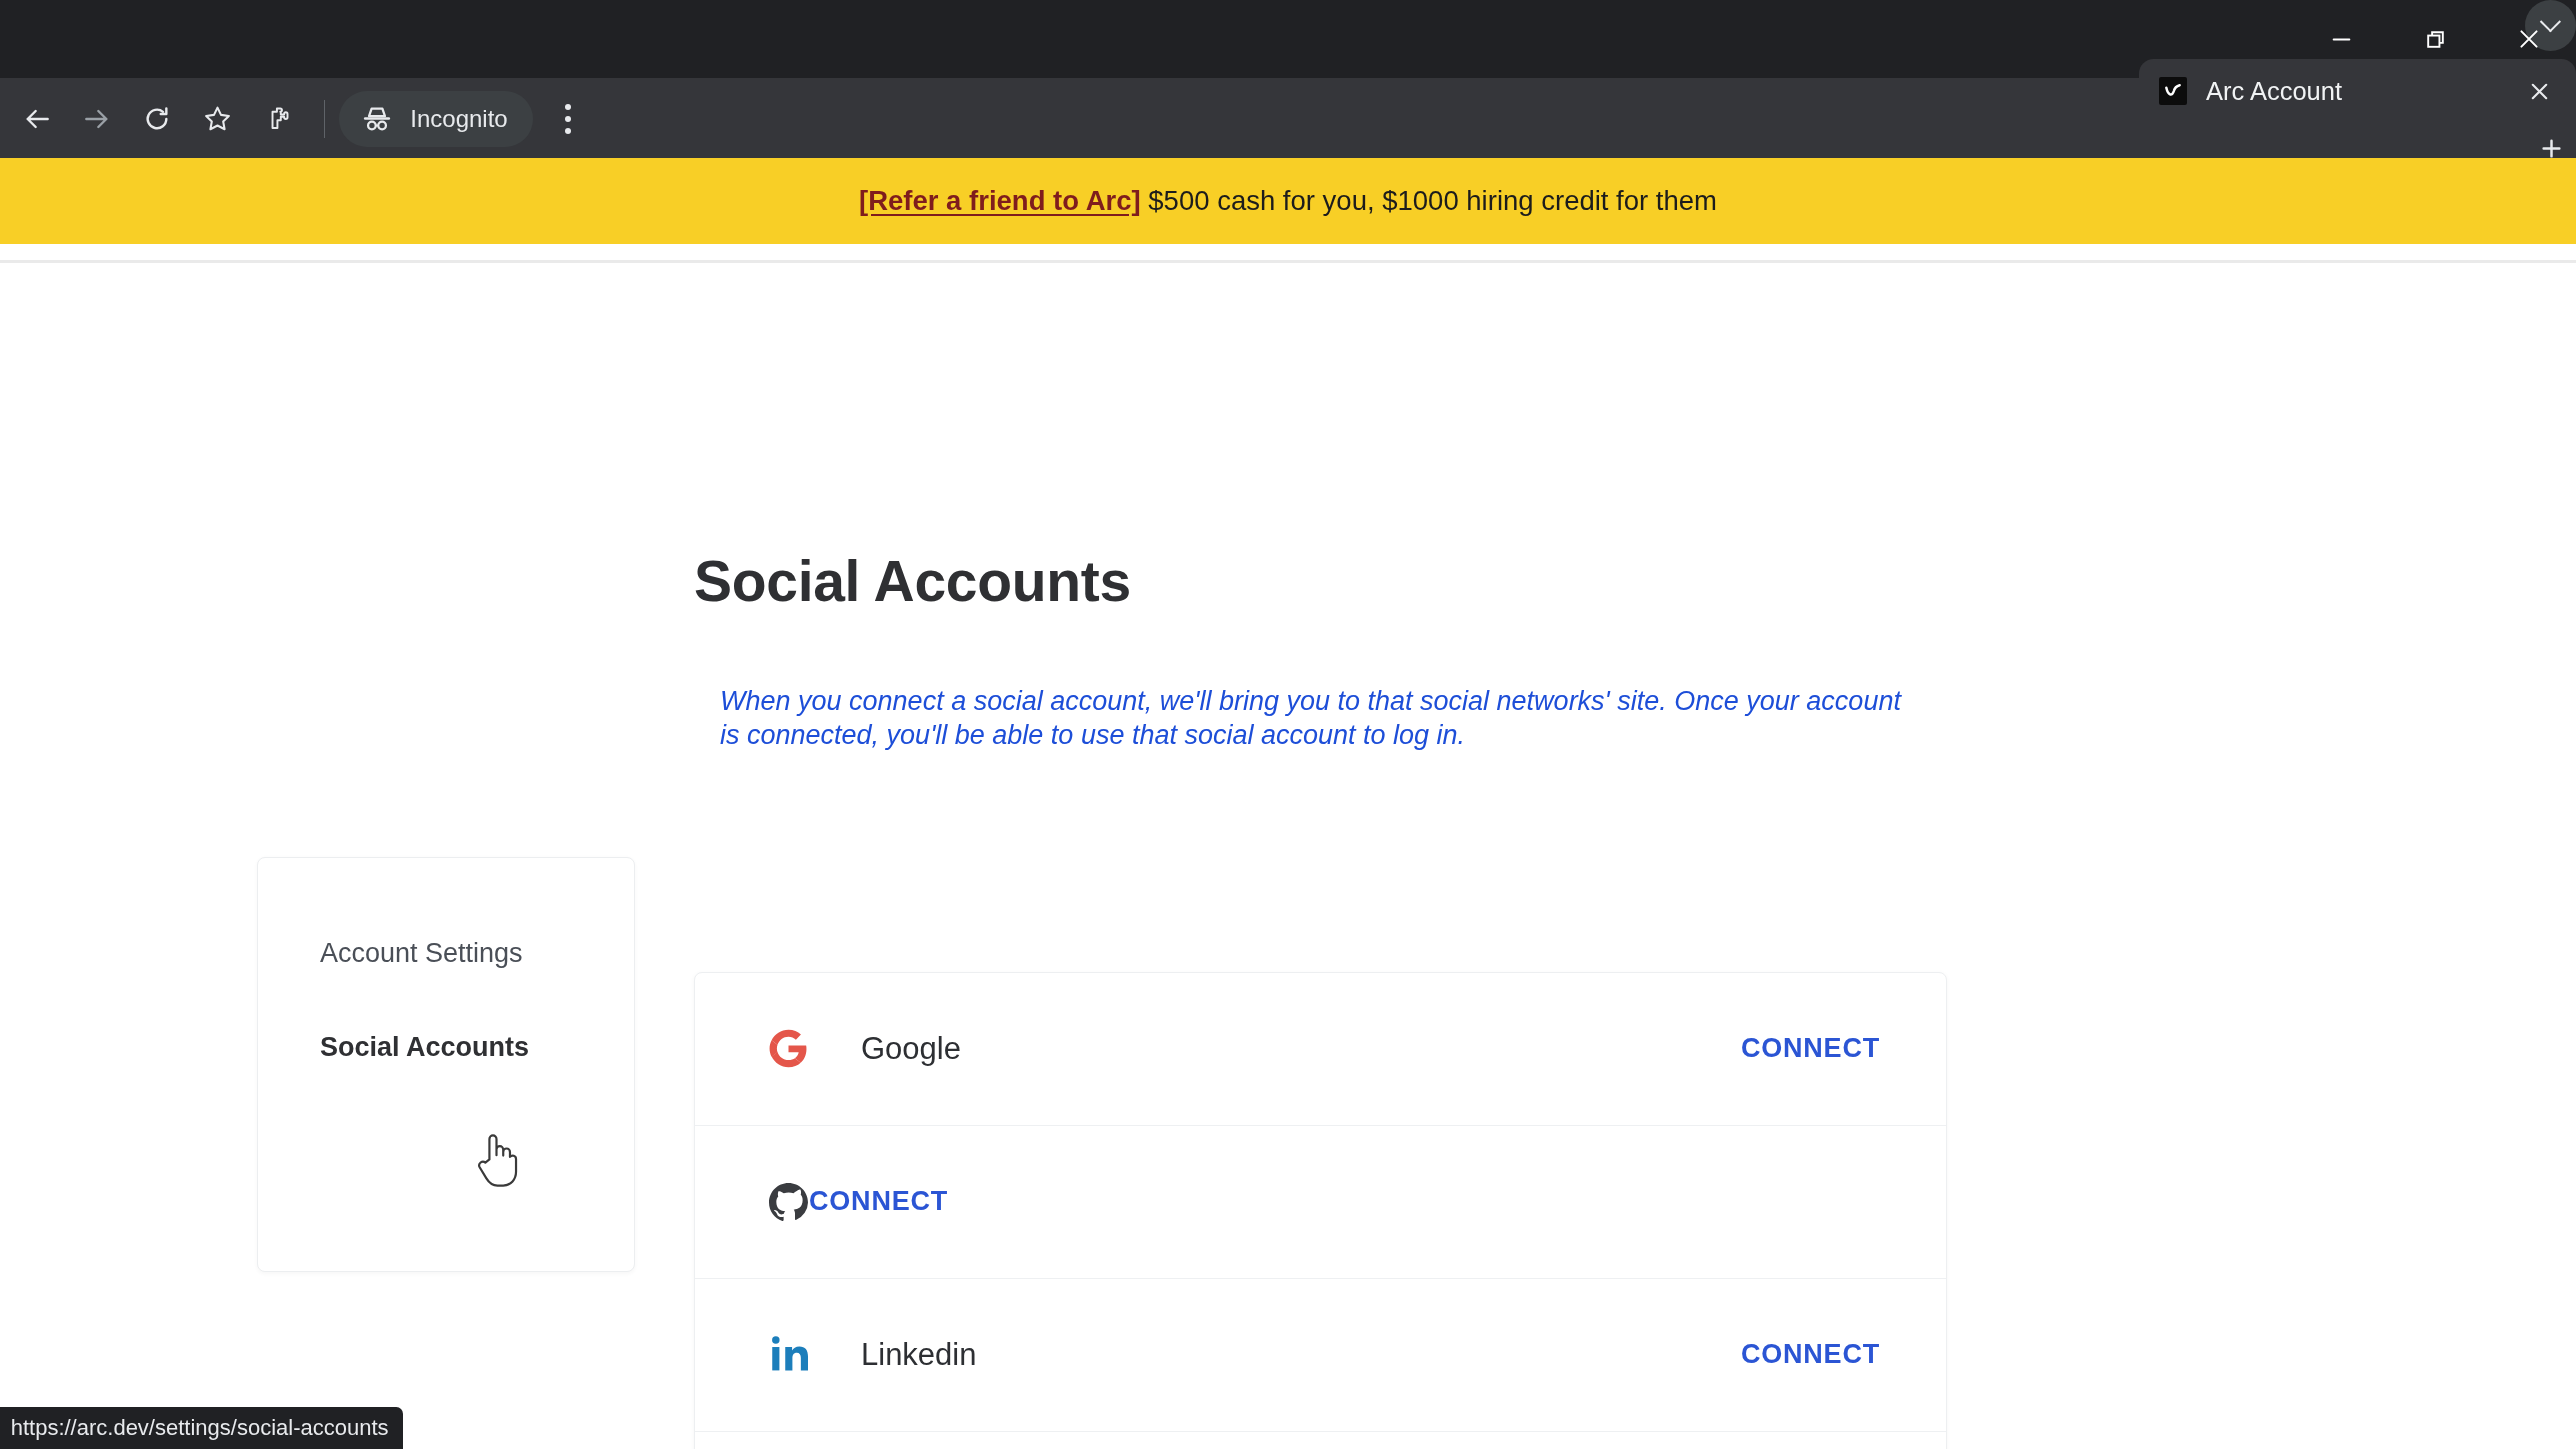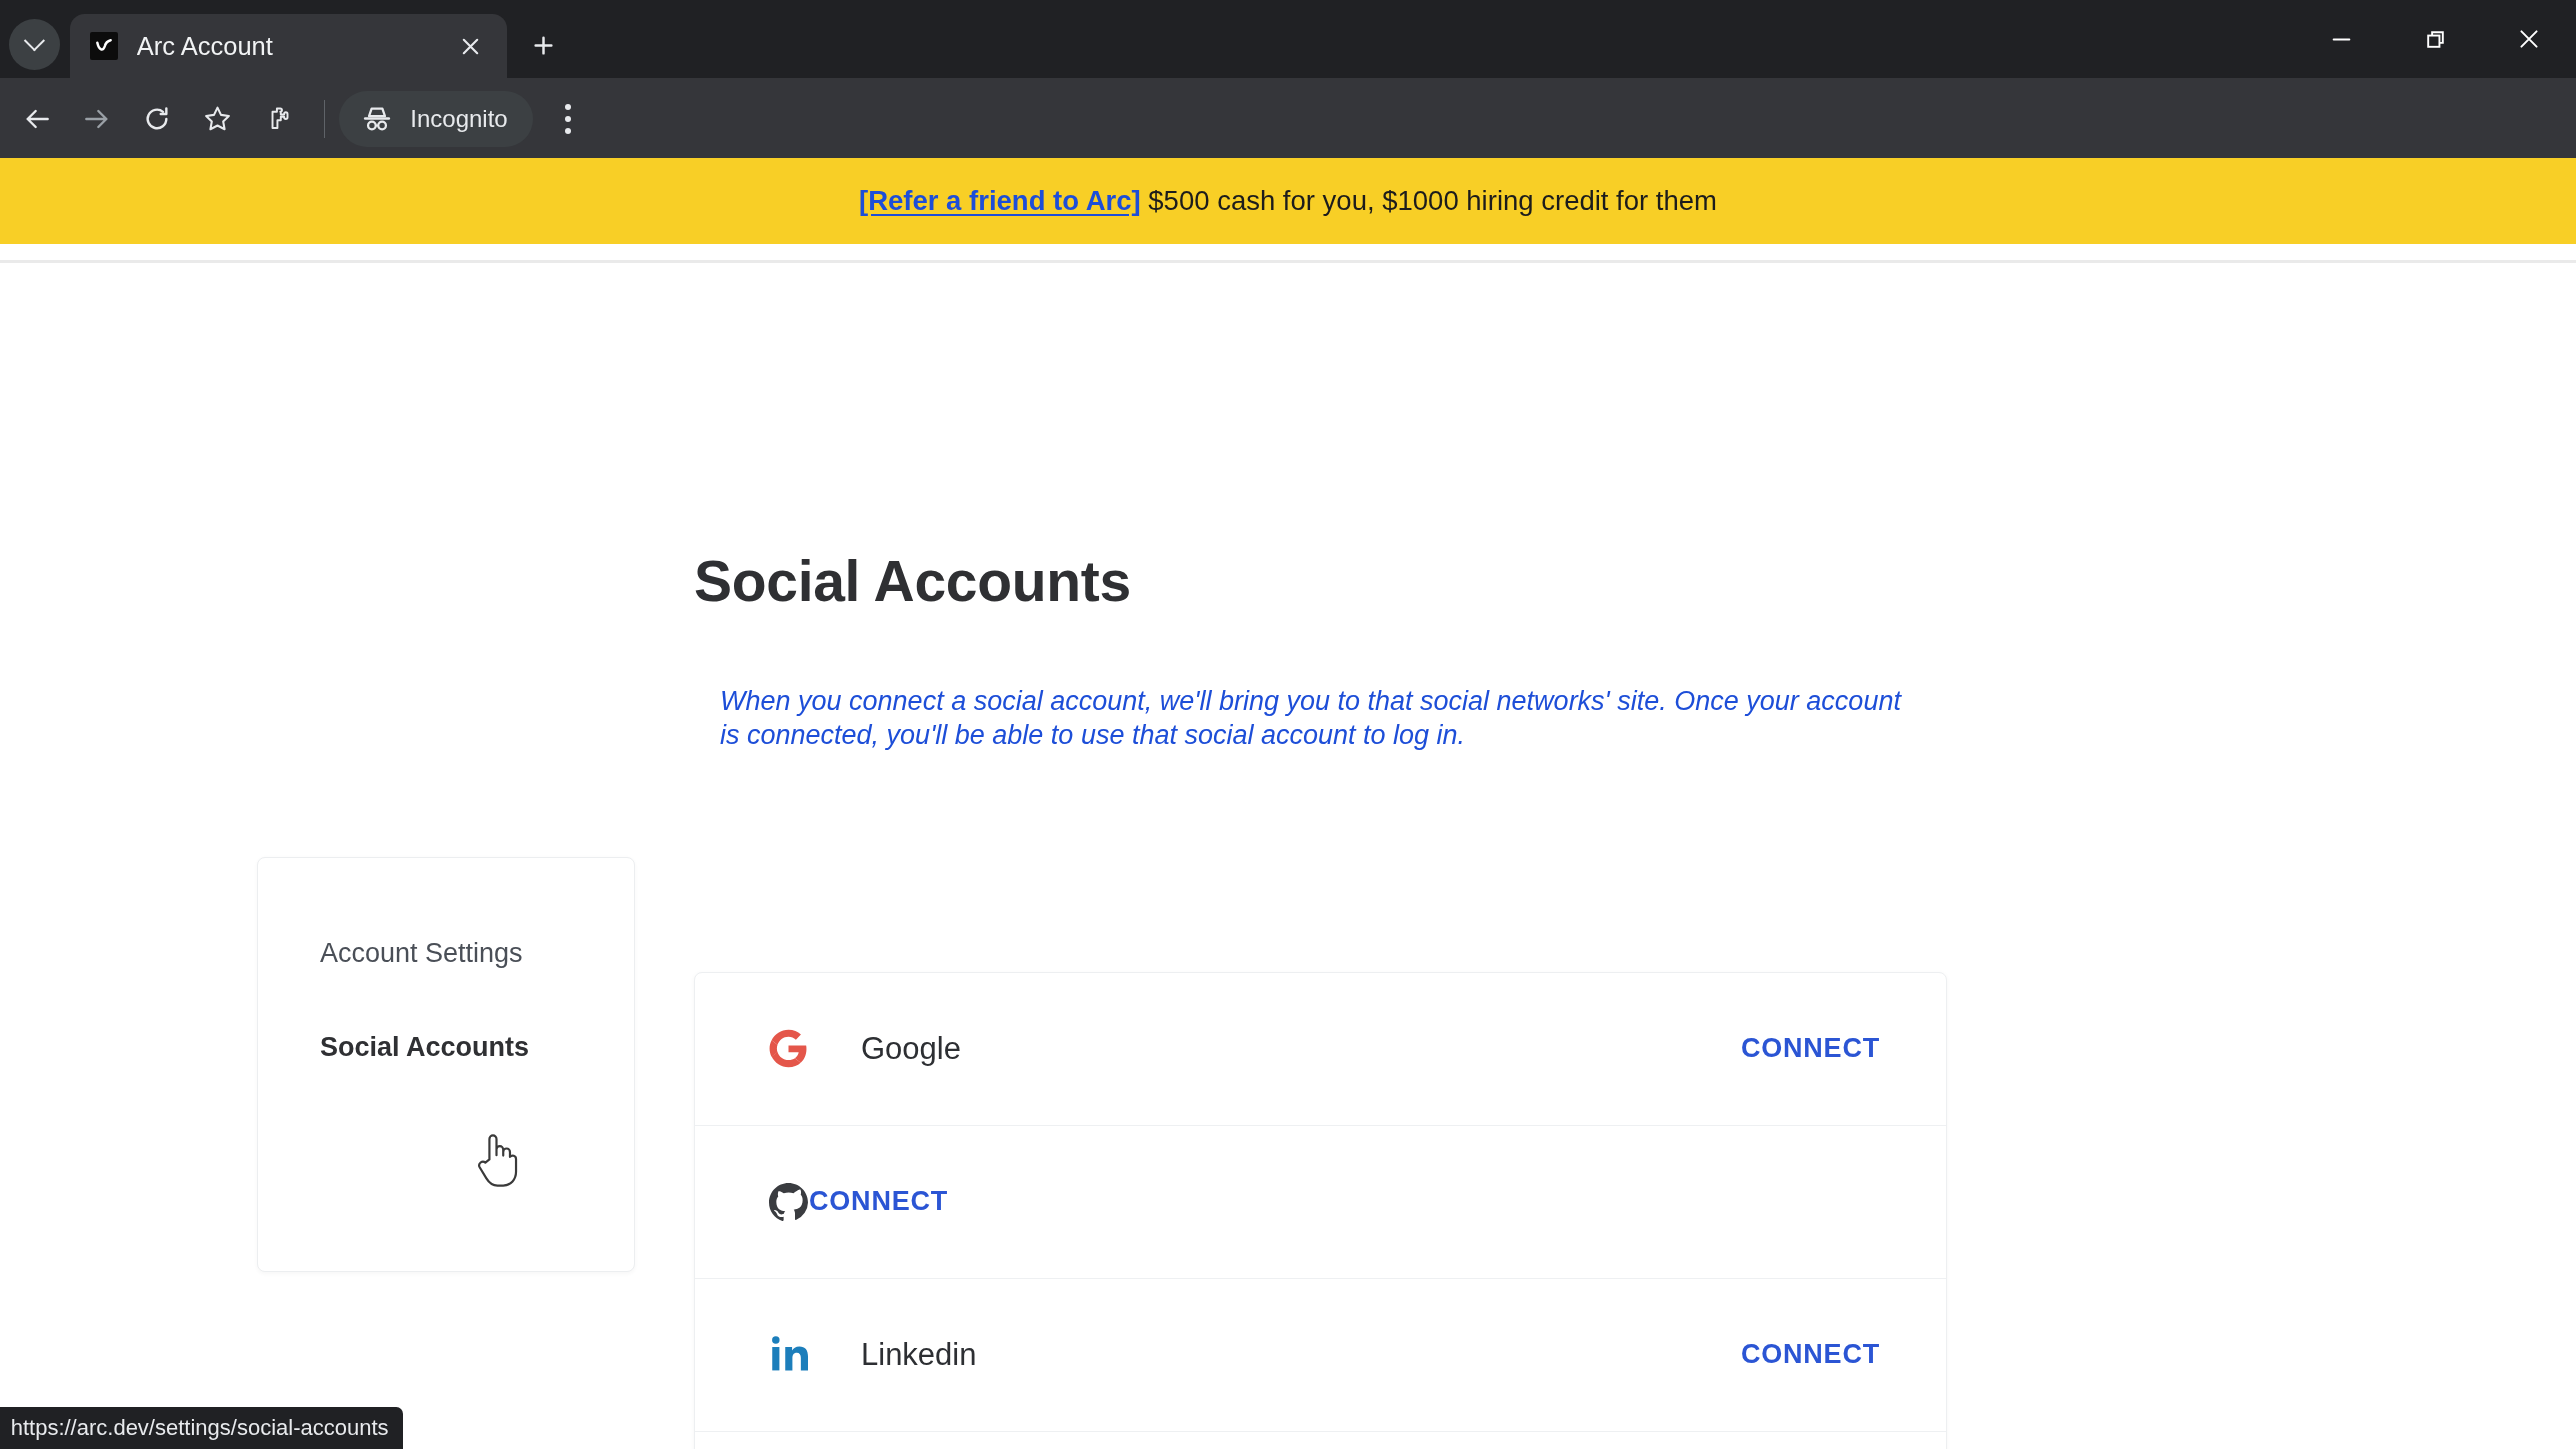--- a/index.html
+++ b/index.html
@@ -13,20 +13,21 @@
 
   
   .browser { width: 2576px; height: 1449px; position: relative; background: #fff; }
 
   .tabstrip {
     height: 78px;
     background: #202124;
     display: flex;
     align-items: flex-end;
     position: relative;
+    flex-direction: column;
   }
   .tab-list-btn {
     width: 51px; height: 51px;
     margin: 0 0 8px 9.4px;
     border-radius: 25.5px;
     background: #3c4043;
     display: flex; align-items: center; justify-content: center;
     flex: 0 0 auto;
     cursor: pointer;
   }
@@ -194,21 +195,21 @@
   }
   .banner-text {
     font-size: 27.5px;
     color: #1c1c1c;
     white-space: nowrap;
   }
   .banner-link {
     font-weight: 700;
     text-decoration: underline;
     text-underline-offset: 4px;
-    color: #1d4ed8;
+    color: #7f1d1d;
     cursor: pointer;
   }
   .banner-rest { font-weight: 400; }
   .banner-underline {
     width: 100%;
     height: 2.7px;
     background: #eaeaea;
     margin-top: 16px;
   }
 

